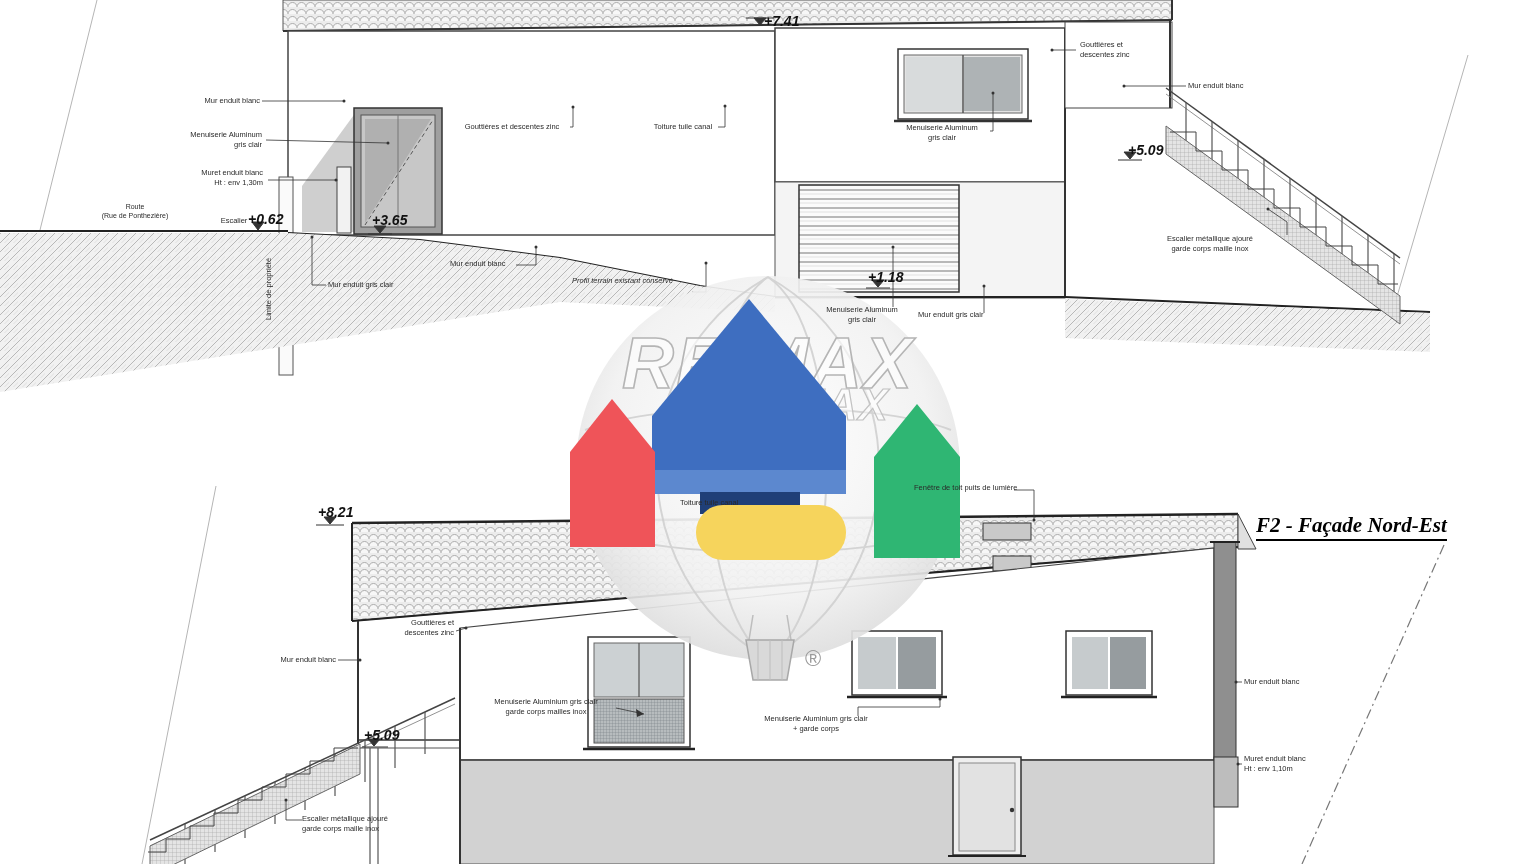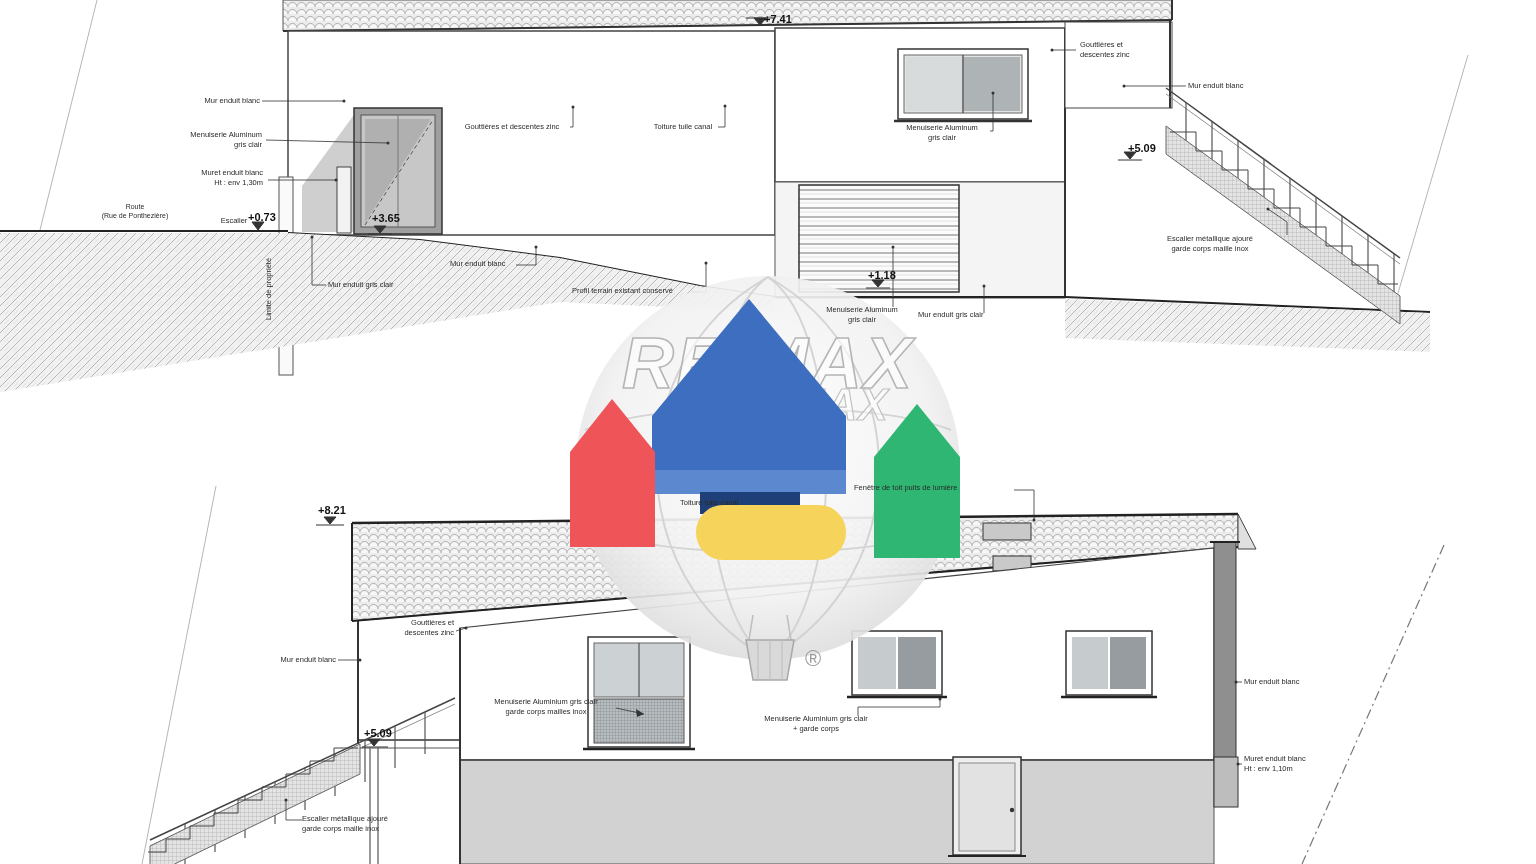--- a/index.html
+++ b/index.html
@@ -2,21 +2,21 @@
 <html><head>
 <meta charset="utf-8">
 <style>
   html,body{margin:0;padding:0;background:#fff;}
   .canvas{position:relative;width:1536px;height:864px;background:#ffffff;overflow:hidden;
           font-family:"Liberation Sans",sans-serif;}
   svg{position:absolute;left:0;top:0;}
   .lbl{position:absolute;font-size:7.5px;line-height:1.3;color:#2a2a2a;white-space:pre-line;}
   .lbl.r{text-align:right;}
   .lbl.c{text-align:center;}
-  .lvl{position:absolute;font-size:11px;font-weight:bold;color:#111;white-space:nowrap;}
+  .lvl{position:absolute;font-size:14px;font-weight:bold;color:#111;white-space:nowrap;font-style:italic;}
   .vert{transform:rotate(-90deg);transform-origin:0 0;white-space:nowrap;}
   .fac-title{position:absolute;font-family:"Liberation Serif",serif;font-weight:bold;font-style:italic;
              font-size:21px;color:#000;border-bottom:2.5px solid #000;padding-bottom:1px;white-space:nowrap;}
 </style>
 </head>
 <body>
 
 <div class="canvas">
 
 <svg width="1536" height="864" viewBox="0 0 1536 864">
@@ -303,44 +303,45 @@
 
 <div class="lvl" style="left:764px;top:13px;">+7.41</div>
 <div class="lbl r" style="left:178px;top:96px;width:82px;">Mur enduit blanc</div>
 <div class="lbl r" style="left:162px;top:130px;width:100px;">Menuiserie Aluminum
 gris clair</div>
 <div class="lbl r" style="left:158px;top:168px;width:105px;">Muret enduit blanc
 Ht : env 1,30m</div>
 <div class="lbl c" style="left:92px;top:202px;width:86px;font-size:7px;">Route
 (Rue de Ponthezière)</div>
 <div class="lbl c" style="left:213px;top:216px;width:42px;">Escalier</div>
-<div class="lvl" style="left:248px;top:211px;">+0.73</div>
+<div class="lvl" style="left:248px;top:211px;">+0.62</div>
 <div class="lbl vert" style="left:264px;top:320px;">Limite de propriété</div>
 <div class="lbl c" style="left:452px;top:122px;width:120px;">Gouttières et descentes zinc</div>
 <div class="lbl c" style="left:646px;top:122px;width:74px;">Toiture tuile canal</div>
 <div class="lvl" style="left:372px;top:212px;">+3.65</div>
 <div class="lbl c" style="left:896px;top:123px;width:92px;">Menuiserie Aluminum
 gris clair</div>
 <div class="lbl" style="left:1080px;top:40px;width:64px;">Gouttières et
 descentes zinc</div>
 <div class="lbl" style="left:1188px;top:81px;width:72px;">Mur enduit blanc</div>
 <div class="lvl" style="left:1128px;top:142px;">+5.09</div>
 <div class="lbl c" style="left:1126px;top:234px;width:168px;">Escalier métallique ajouré
 garde corps maille inox</div>
 <div class="lbl" style="left:328px;top:280px;width:82px;">Mur enduit gris clair</div>
 <div class="lbl" style="left:450px;top:259px;width:68px;">Mur enduit blanc</div>
-<div class="lbl" style="left:572px;top:286px;width:124px;">Profil terrain existant conservé</div>
+<div class="lbl" style="left:572px;top:276px;width:124px;font-style:italic;">Profil terrain existant conservé</div>
 <div class="lvl" style="left:868px;top:269px;">+1.18</div>
 <div class="lbl c" style="left:818px;top:305px;width:88px;">Menuiserie Aluminum
 gris clair</div>
 <div class="lbl" style="left:918px;top:310px;width:80px;">Mur enduit gris clair</div>
 
 <div class="lvl" style="left:318px;top:504px;">+8.21</div>
 <div class="lbl" style="left:680px;top:498px;width:80px;">Toiture tuile canal</div>
-<div class="lbl" style="left:854px;top:483px;width:132px;">Fenêtre de toit puits de lumière</div>
+<div class="lbl" style="left:914px;top:483px;width:132px;">Fenêtre de toit puits de lumière</div>
+<div class="fac-title" style="left:1256px;top:513px;">F2 - Façade Nord-Est</div>
 <div class="lbl r" style="left:392px;top:618px;width:62px;">Gouttières et
 descentes zinc</div>
 <div class="lbl r" style="left:268px;top:655px;width:68px;">Mur enduit blanc</div>
 <div class="lbl c" style="left:476px;top:697px;width:140px;">Menuiserie Aluminium gris clair
 garde corps mailles inox</div>
 <div class="lvl" style="left:364px;top:727px;">+5.09</div>
 <div class="lbl c" style="left:748px;top:714px;width:136px;">Menuiserie Aluminium gris clair
 + garde corps</div>
 <div class="lbl" style="left:302px;top:814px;width:136px;">Escalier métallique ajouré
 garde corps maille inox</div>

